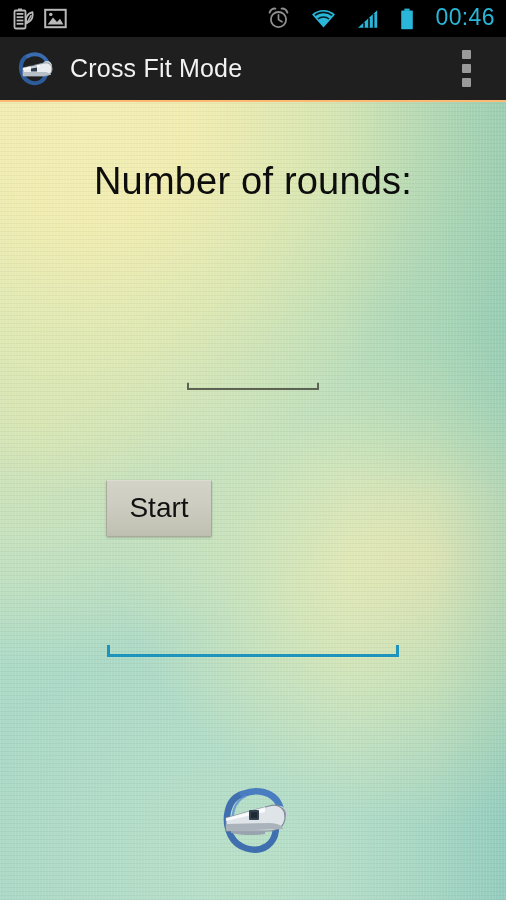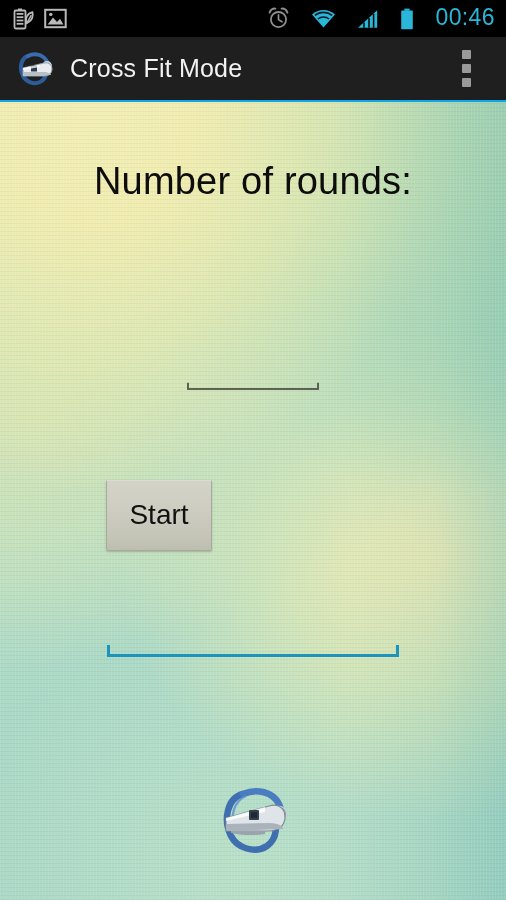--- a/index.html
+++ b/index.html
@@ -37,21 +37,21 @@
     letter-spacing:0.4px;
     line-height:1;
     padding-bottom:2px;
   }
 
   
   #action-bar {
     position:absolute; left:0; top:37px;
     width:506px; height:65px;
     background:#1f1f1f;
-    border-bottom:2px solid #0ea5e9;
+    border-bottom:2px solid #fdba74;
     display:flex; align-items:center;
   }
   #app-icon-wrap {
     width:46px; height:46px;
     margin-left:14px;
     display:flex; align-items:center; justify-content:center;
   }
   #app-title {
     color:#f2f2f2;
     font-size:25px;
@@ -159,21 +159,21 @@
     color:#111;
     font-family:"Liberation Sans", sans-serif;
     font-size:28px;
     font-weight:400;
     text-align:center;
     cursor:pointer;
     box-shadow:0 1px 2px rgba(60,70,50,0.25);
     display:flex; align-items:center; justify-content:center;
     padding-bottom:2px;
   }
-  #start-button { left:106px; top:378px; width:106px; height:71px; }
+  #start-button { left:106px; top:378px; width:106px; height:57px; }
   #stop-button  { left:295px; top:378px; width:104px; height:57px; }
 
   
   #timer-field {
     position:absolute;
     left:107px; top:500px;
     width:292px; height:55px;
   }
   #timer-value {
     position:absolute; left:0; top:0;

